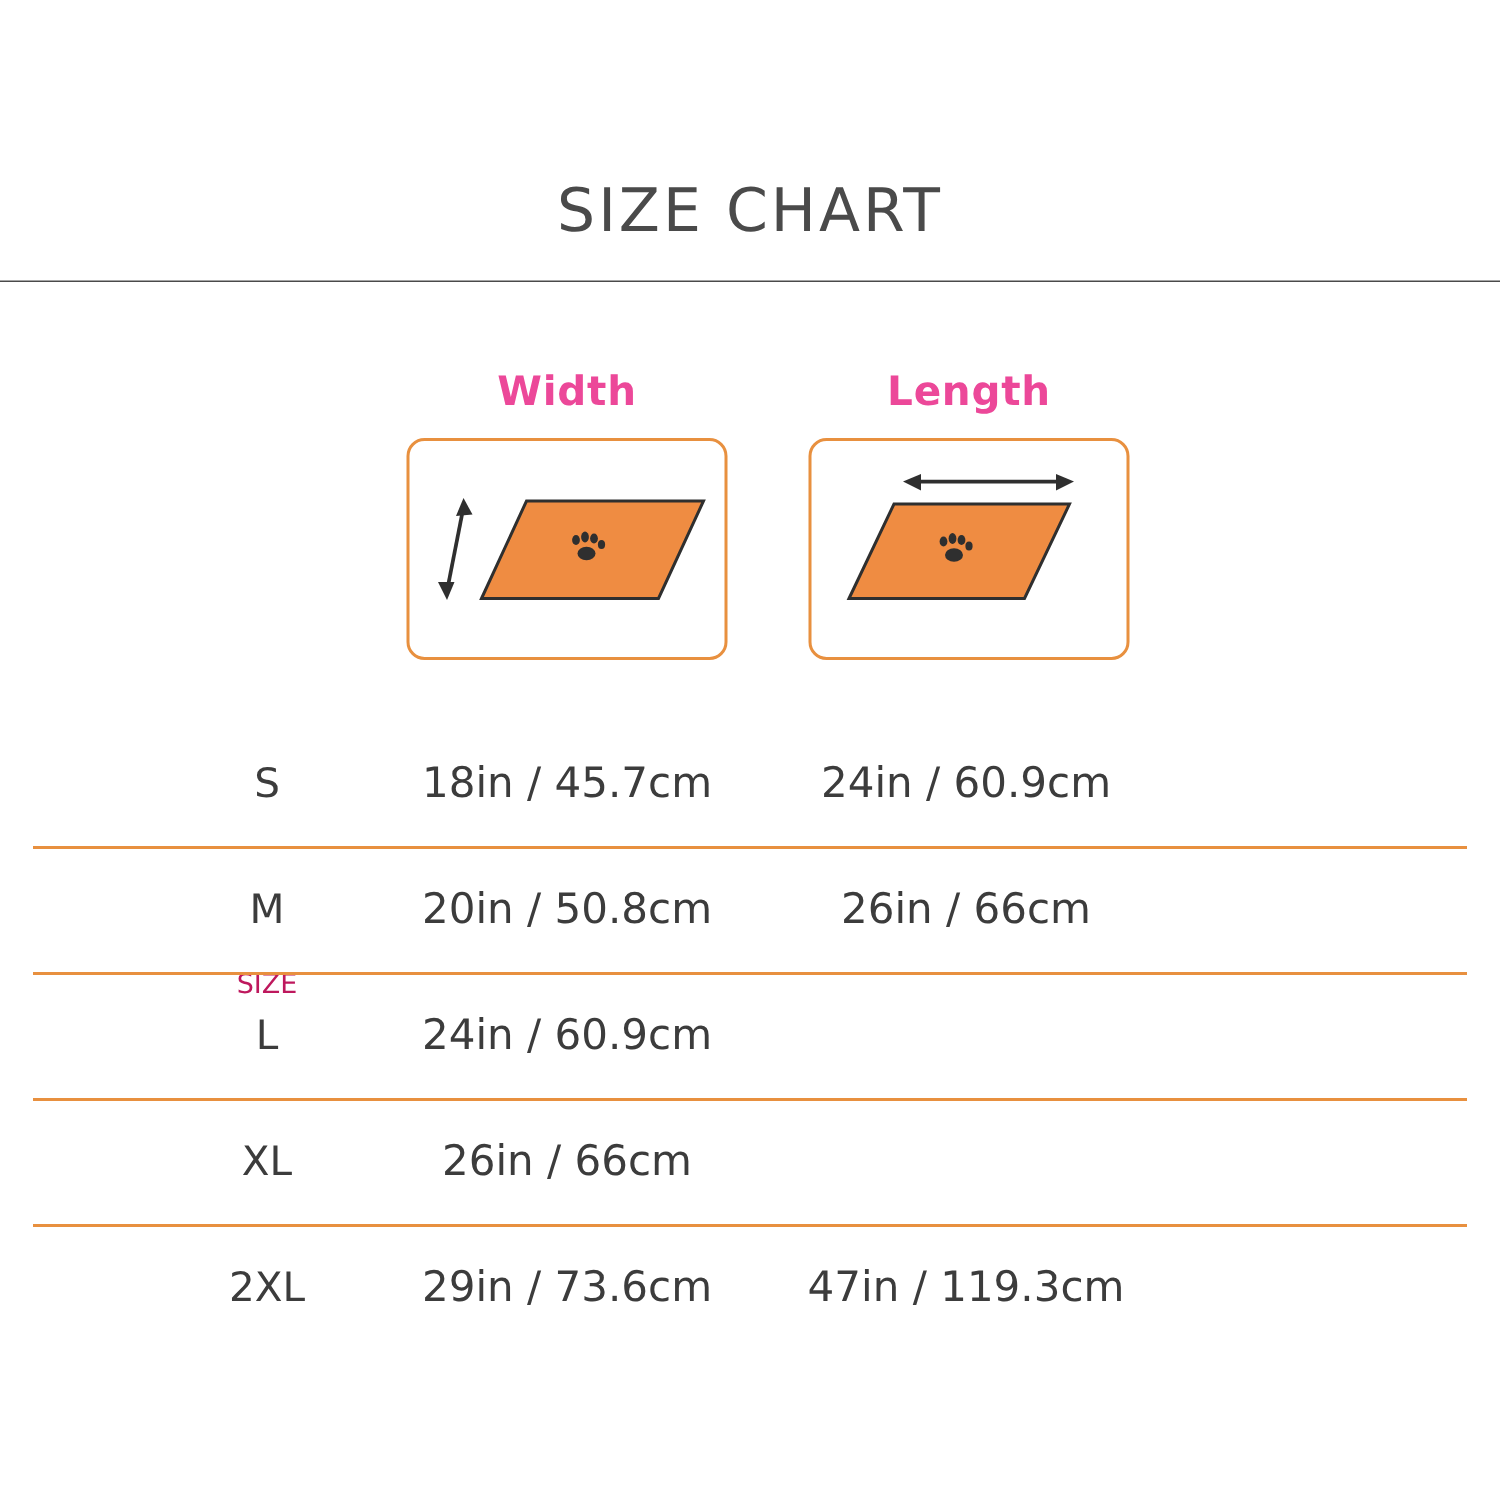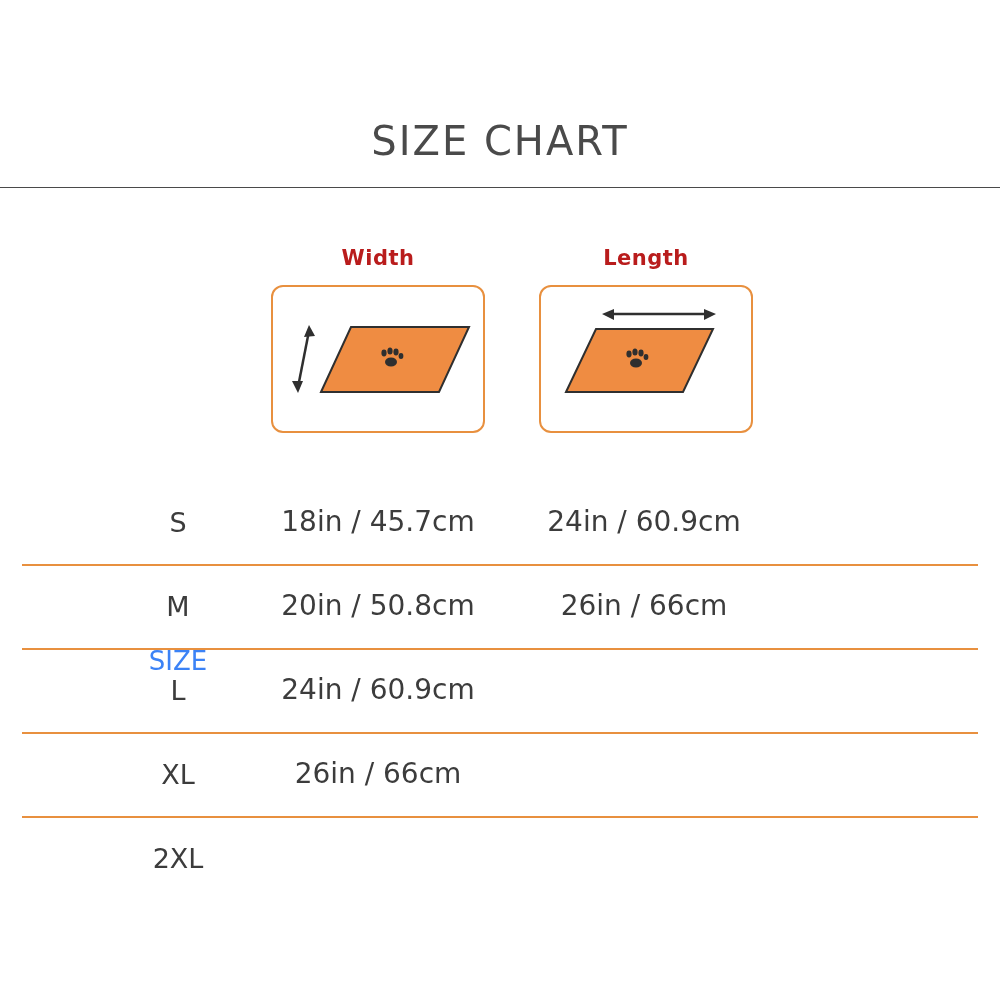--- a/index.html
+++ b/index.html
@@ -54,36 +54,36 @@
     width: 1000px;
     height: 210px;
   }
 
   .size-label {
     position: absolute;
     left: 118px;
     top: 400px;
     width: 120px;
     text-align: center;
-    font-size: 26px;
-    color: #3b82f6;
+    font-size: 18px;
+    color: #be185d;
   }
 
   .diagram-col {
     position: absolute;
     width: 220px;
     text-align: center;
   }
   .diagram-col.width-col { left: 268px; }
   .diagram-col.length-col { left: 536px; }
 
   .diagram-caption {
-    font-size: 21px;
+    font-size: 27px;
     font-weight: bold;
-    color: #b91c1c;
+    color: #ec4899;
     margin: 0 0 15px 0;
     letter-spacing: 0.5px;
   }
 
   .diagram-box {
     width: 214px;
     height: 148px;
     border: 2px solid #e8903f;
     border-radius: 12px;
     box-sizing: border-box;
@@ -203,16 +203,18 @@
 
     <div class="row">
       <div class="rule top"></div>
       <div class="cell size">XL</div>
       <div class="cell width">26in / 66cm</div>
     </div>
 
     <div class="row">
       <div class="rule top"></div>
       <div class="cell size">2XL</div>
+      <div class="cell width">29in / 73.6cm</div>
+      <div class="cell length">47in / 119.3cm</div>
     </div>
 
   </div>
 </div>
 
 </body></html>

